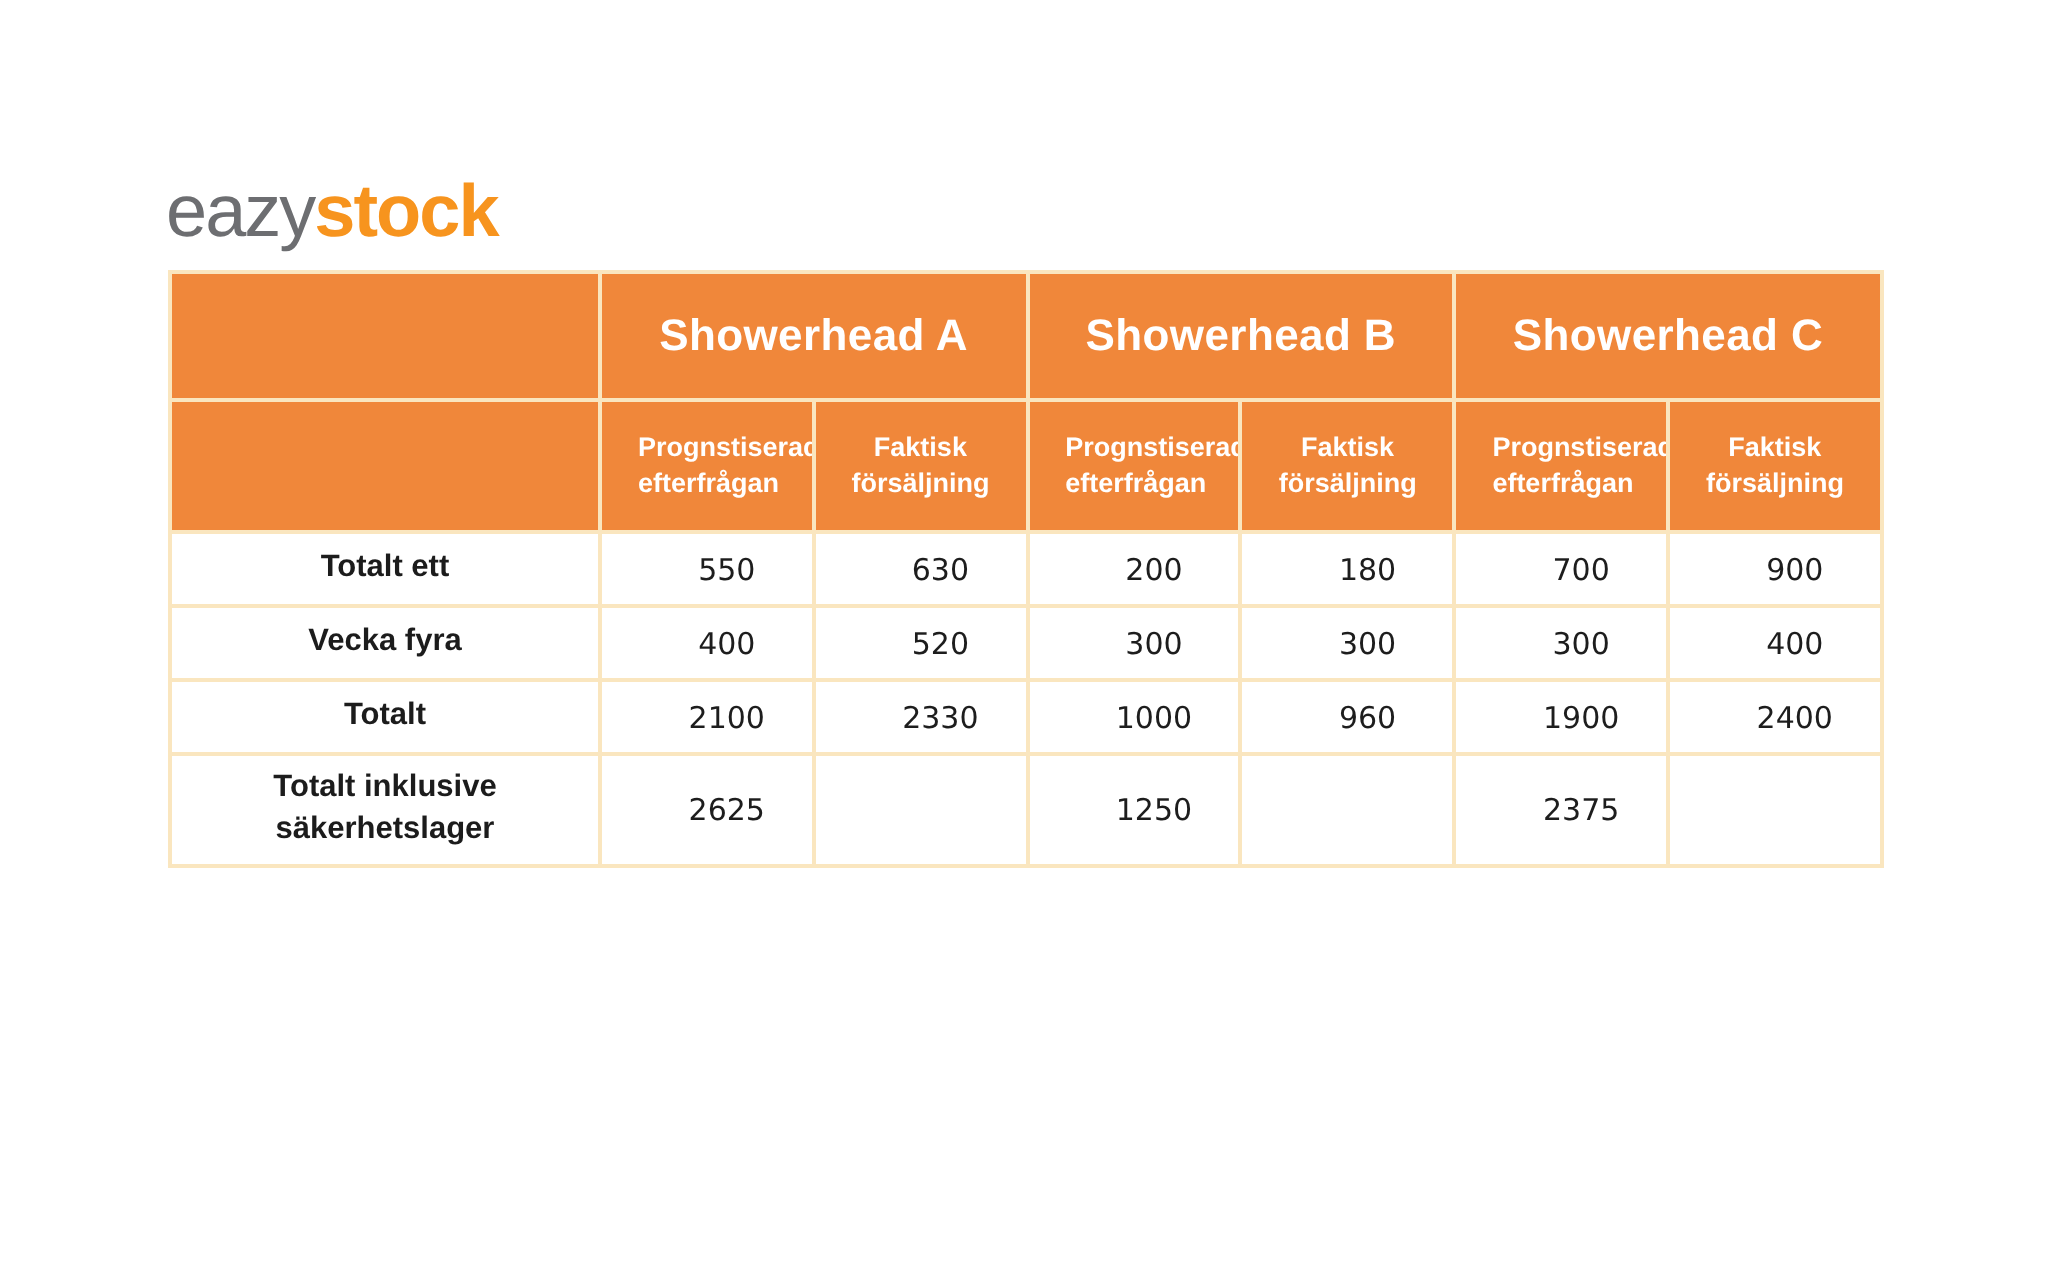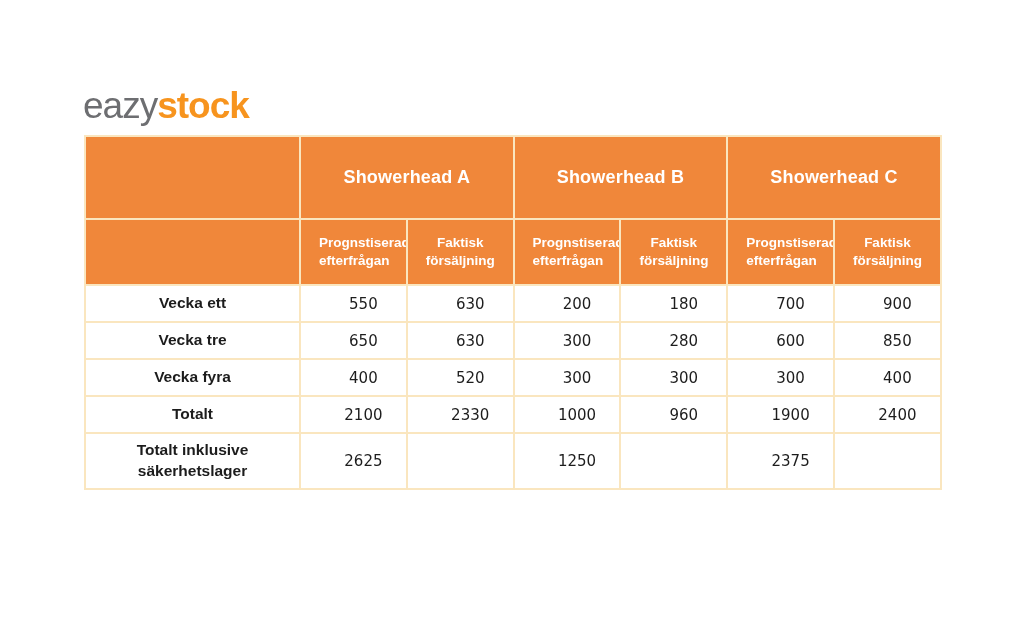--- a/index.html
+++ b/index.html
@@ -12,21 +12,21 @@
   .logo .eazy  { color: #6d6e71; font-weight: 400; }
   .logo .stock { color: #f7941e; font-weight: 700; }
 
   
   table.demand { position: absolute; left: 84px; top: 135px; width: 856px;
     border-collapse: collapse; table-layout: fixed; }
   table.demand th, table.demand td {
     border: 2px solid #fae6bf; text-align: center; vertical-align: middle;
     overflow: hidden; }
   thead th { background: #f0873a; color: #ffffff; font-weight: 700; }
-  tr.r-group th { height: 83px; font-size: 18px; letter-spacing: .2px; }
+  tr.r-group th { height: 64px; font-size: 22px; letter-spacing: .2px; }
   tr.r-sub  th  { height: 66px; font-size: 13.5px; line-height: 1.35; padding: 0 18px; }
   tbody tr { background: #ffffff; }
   tr.r-data { height: 37px; }
   tr.r-tall { height: 56px; }
   td.lbl { font-weight: 700; font-size: 15.5px; color: #1c1c1c; padding: 0 14px; line-height: 1.35; }
   td.num { font-weight: 500; font-size: 15px; color: #1d1d1d; font-family: "DejaVu Sans", sans-serif; font-weight: 400; padding-left: 20px; }
   col.c-label { width: 215px; }
   col.c-data  { width: 106.8px; }
 </style>
 </head>
@@ -58,36 +58,27 @@
         <th>Prognstiserad efterfrågan</th>
         <th>Faktisk försäljning</th>
         <th>Prognstiserad efterfrågan</th>
         <th>Faktisk försäljning</th>
         <th>Prognstiserad efterfrågan</th>
         <th>Faktisk försäljning</th>
       </tr>
     </thead>
     <tbody>
       <tr class="r-data">
-        <td class="lbl">Vecka ett</td>
+        <td class="lbl">Totalt ett</td>
         <td class="num">550</td>
         <td class="num">630</td>
         <td class="num">200</td>
         <td class="num">180</td>
         <td class="num">700</td>
         <td class="num">900</td>
-      </tr>
-      <tr class="r-data">
-        <td class="lbl">Vecka tre</td>
-        <td class="num">650</td>
-        <td class="num">630</td>
-        <td class="num">300</td>
-        <td class="num">280</td>
-        <td class="num">600</td>
-        <td class="num">850</td>
       </tr>
       <tr class="r-data">
         <td class="lbl">Vecka fyra</td>
         <td class="num">400</td>
         <td class="num">520</td>
         <td class="num">300</td>
         <td class="num">300</td>
         <td class="num">300</td>
         <td class="num">400</td>
       </tr>

